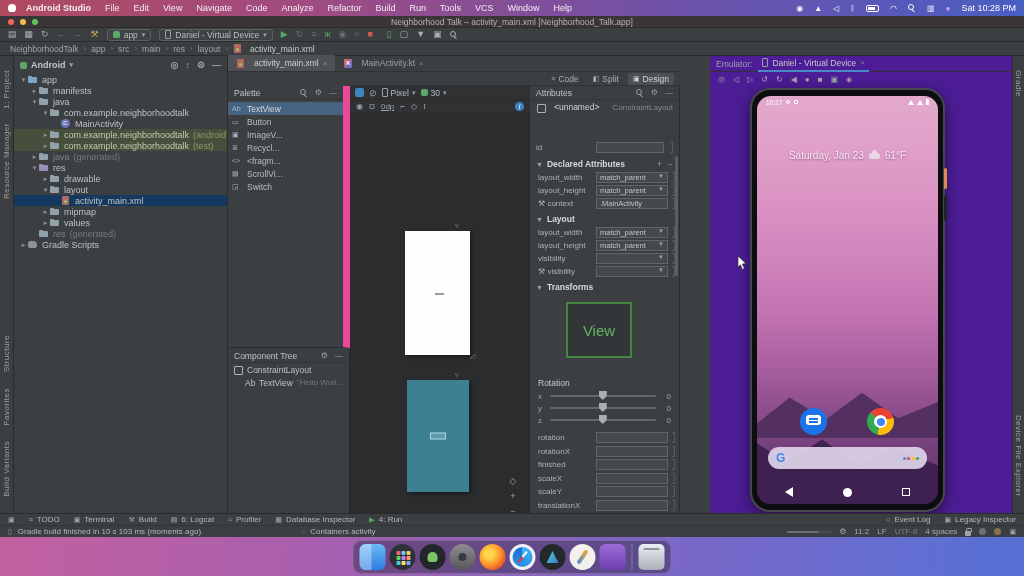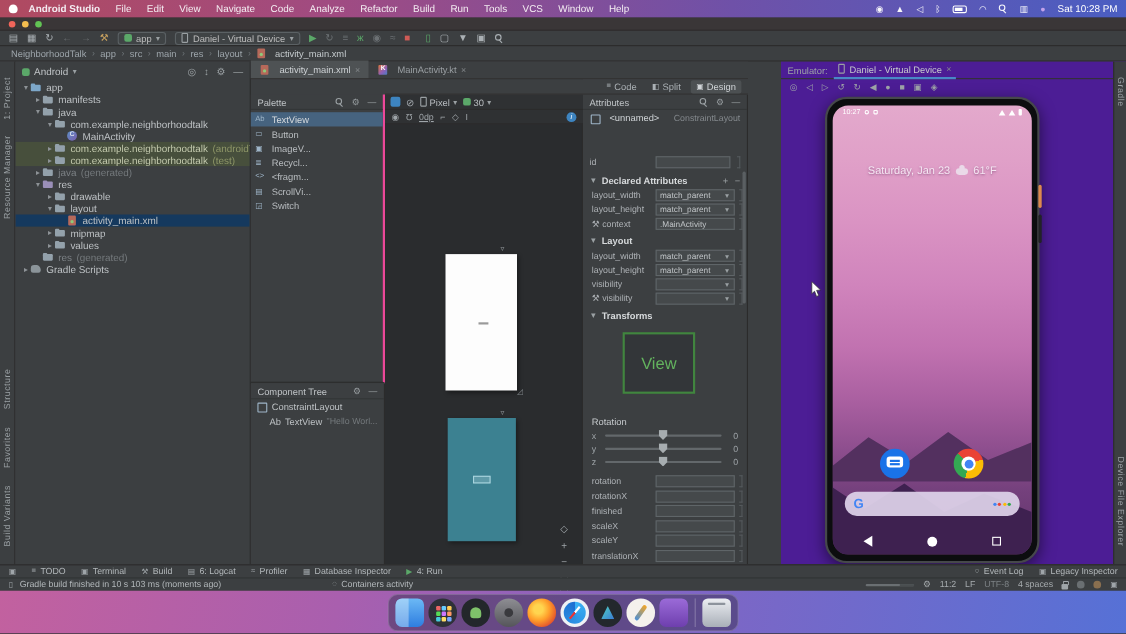--- a/index.html
+++ b/index.html
@@ -45,21 +45,21 @@
   #main{left:0;top:56px;width:1024px;height:457px;background:#3c3f41;}
   
   #strip-left{left:0;top:0;width:14px;height:457px;background:#3c3f41;border-right:1px solid #2b2b2b;display:flex;flex-direction:column;align-items:center;}
   #strip-right{left:1012px;top:0;width:12px;height:457px;background:#3c3f41;border-left:1px solid #2b2b2b;display:flex;flex-direction:column;align-items:center;}
   .vlabel{writing-mode:vertical-rl;font-size:8px;color:#9aa0a4;letter-spacing:.5px;margin-top:14px;white-space:nowrap;}
   .vleft{transform:rotate(180deg);}
   .vspacer{flex:1;}
   .vlabel.bottom{margin-top:0;margin-bottom:16px;}
   
   #project{left:14px;top:0;width:214px;height:457px;background:#3c3f41;border-right:1px solid #2b2b2b;overflow:hidden;}
-  #project-head{height:18px;display:flex;align-items:center;gap:4px;padding:0 6px;color:#c0c4c7;}
+  #project-head{height:18px;display:flex;align-items:center;gap:4px;padding:0 6px;color:#c0c4c7;font-weight:bold;}
   .ph-icons{margin-left:auto;display:flex;gap:7px;color:#9aa0a3;font-size:9px;align-items:center;}
   .trow{height:11px;display:flex;align-items:center;font-size:9px;color:#bdc1c4;white-space:nowrap;}
   .trow .arr{width:9px;color:#8d9296;font-size:7px;text-align:center;flex:none;}
   .trow.sel{background:#15395e;}
   .trow.vcs{background:#474f3c;}
   .trow.vcs .tlabel{color:#c3c9ad;}
   .trow.dim .tlabel{color:#7c8185;}
   .tsuffix{color:#74797c;margin-left:4px;}
   .trow.vcs .tsuffix{color:#8e9668;}
   .tic{width:10px;height:9px;display:inline-block;margin-right:4px;position:relative;flex:none;}
@@ -72,21 +72,21 @@
   .tic-layout-file::before{content:"";position:absolute;left:3px;top:4px;width:3px;height:3px;border-radius:50%;background:#8fc97a;z-index:1;}
   .tic-kotlin-file::after{content:"K";position:absolute;left:1px;top:0;width:8px;height:9px;border-radius:1px;background:linear-gradient(135deg,#e0763c,#8e5fb8 60%,#4a7fc1);color:#fff;font-size:6px;font-weight:bold;text-align:center;line-height:9px;}
   .tic-gradle::after{content:"";position:absolute;left:0;top:1px;width:9px;height:7px;border-radius:3px 4px 2px 2px;background:#8b9499;}
   .tic-constraint::after{content:"";position:absolute;left:1px;top:1px;width:7px;height:7px;border:1px solid #9fb6c9;border-radius:1px;}
   
   #editor-tabs{left:228px;top:0;width:452px;height:16px;background:#3c3f41;border-bottom:1px solid #323232;display:flex;align-items:flex-end;}
   .etab{height:16px;display:flex;align-items:center;gap:4px;padding:0 8px;font-size:8.5px;color:#9a9fa3;}
   .etab.active{background:#4e5254;color:#cdd1d4;}
   .tclose{color:#85898c;font-size:8px;}
   
-  #palette{left:228px;top:30px;width:122px;height:262px;background:#3c3f41;border-right:2px solid #ec4899;border-bottom:1px solid #2b2b2b;}
+  #palette{left:228px;top:30px;width:122px;height:262px;background:#3c3f41;border-right:7px solid #ec4899;border-bottom:1px solid #2b2b2b;}
   .panelhead{height:14px;display:flex;align-items:center;padding:0 6px;color:#bfc3c6;font-size:8.5px;border-bottom:1px solid #333637;}
   .panelhead .ph-icons{font-size:8px;}
   #palette-body{display:flex;height:246px;}
   #palette-cats{width:62px;border-right:1px solid #333637;padding-top:2px;}
   .pcat{height:16px;display:flex;align-items:center;padding:0 7px;font-size:8.5px;color:#b9bdc0;}
   .pcat.active{background:#4c5052;}
   #palette-items{flex:1;padding-top:2px;}
   .pitem{height:13px;display:flex;align-items:center;gap:4px;padding:0 4px;font-size:8.5px;color:#b9bdc0;white-space:nowrap;overflow:hidden;}
   .pitem.active{background:#46637f;color:#d6dade;}
   .picon{font-size:7px;color:#9fb6c9;width:11px;flex:none;}
@@ -116,21 +116,21 @@
   #resize-handle{position:absolute;left:470px;top:296px;color:#7c8185;font-size:7px;}
   #zoomctl{position:absolute;left:508px;top:420px;display:flex;flex-direction:column;align-items:center;gap:5px;color:#9fa5a9;font-size:9px;}
   #zoomctl .zlabel{font-size:7px;}
   
   #attrs{left:530px;top:30px;width:150px;height:427px;background:#3c3f41;border-right:1px solid #2b2b2b;overflow:hidden;}
   #attr-comp{height:14px;display:flex;align-items:center;gap:4px;padding:0 6px;}
   #attr-comp .cname{color:#d0d4d7;font-size:8.5px;}
   #attr-comp .ctype{margin-left:auto;color:#84898d;font-size:8px;}
   #attr-id{height:15px;display:flex;align-items:center;gap:6px;padding:0 6px;margin-top:26px;}
   .alabel{color:#aeb2b6;font-size:8px;width:54px;flex:none;white-space:nowrap;}
-  .vbox{flex:1;height:11px;background:#45494b;border:1px solid #5f6568;display:flex;align-items:flex-end;padding:0 3px;color:#c0c4c7;font-size:7.5px;}
+  .vbox{flex:1;height:11px;background:#45494b;border:1px solid #5f6568;display:flex;align-items:flex-start;padding:0 3px;color:#c0c4c7;font-size:7.5px;}
   .vbox .va{margin-left:auto;color:#9aa0a3;font-size:6px;}
   .flag{width:3px;height:11px;border:1px solid #54595c;border-left:none;flex:none;}
   .asec{height:14px;display:flex;align-items:center;gap:4px;padding:0 6px;color:#d6d9db;font-weight:bold;font-size:8.5px;margin-top:2px;}
   .asec .tri{font-size:7px;color:#9aa0a3;}
   .asec .plusminus{margin-left:auto;display:flex;gap:6px;color:#9aa0a3;font-weight:normal;}
   .arow{height:13px;display:flex;align-items:center;gap:4px;padding:0 4px 0 8px;}
   #view-preview{width:66px;height:56px;border:2px solid #41853f;margin:8px 0 0 36px;display:flex;align-items:center;justify-content:center;background:#333639;}
   #view-preview span{color:#63b35e;font-size:15px;}
   #rot-title{margin:20px 0 2px 8px;color:#c6cacd;font-size:8.5px;}
   .srow{display:flex;align-items:center;height:12px;padding:0 8px;gap:5px;}
@@ -256,20 +256,21 @@
     </div>
   <span id="menu-clock" style="margin-left:11px">Sat 10:28 PM</span>
 </div>
 
 <div id="titlebar" class="abs">
   <div id="traffic">
     <span class="tl" style="background:#f1655a"></span>
     <span class="tl" style="background:#f5bd4f"></span>
     <span class="tl" style="background:#62c454"></span>
   </div>
+  <span id="window-title">Neighborhood Talk – activity_main.xml [Neighborhood_Talk.app]</span>
 </div>
 
 <div id="toolbar" class="abs">
   <span id="tb-left" style="display:flex;gap:8px">
       <span class="tbi ">▤</span>
       <span class="tbi ">▦</span>
       <span class="tbi ">↻</span>
       <span class="tbi dim">←</span>
       <span class="tbi dim">→</span>
       <span class="tbi orange">⚒</span>

